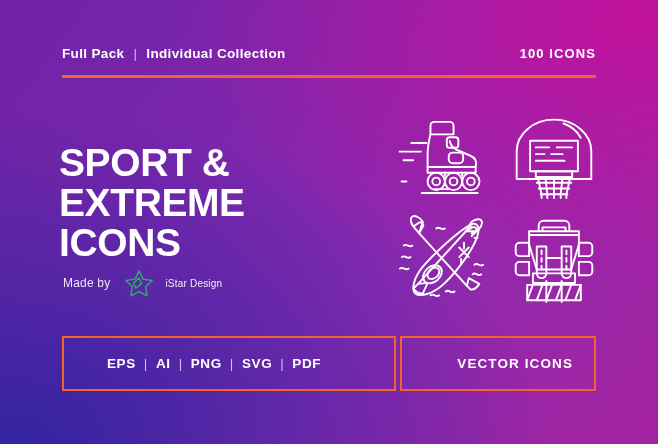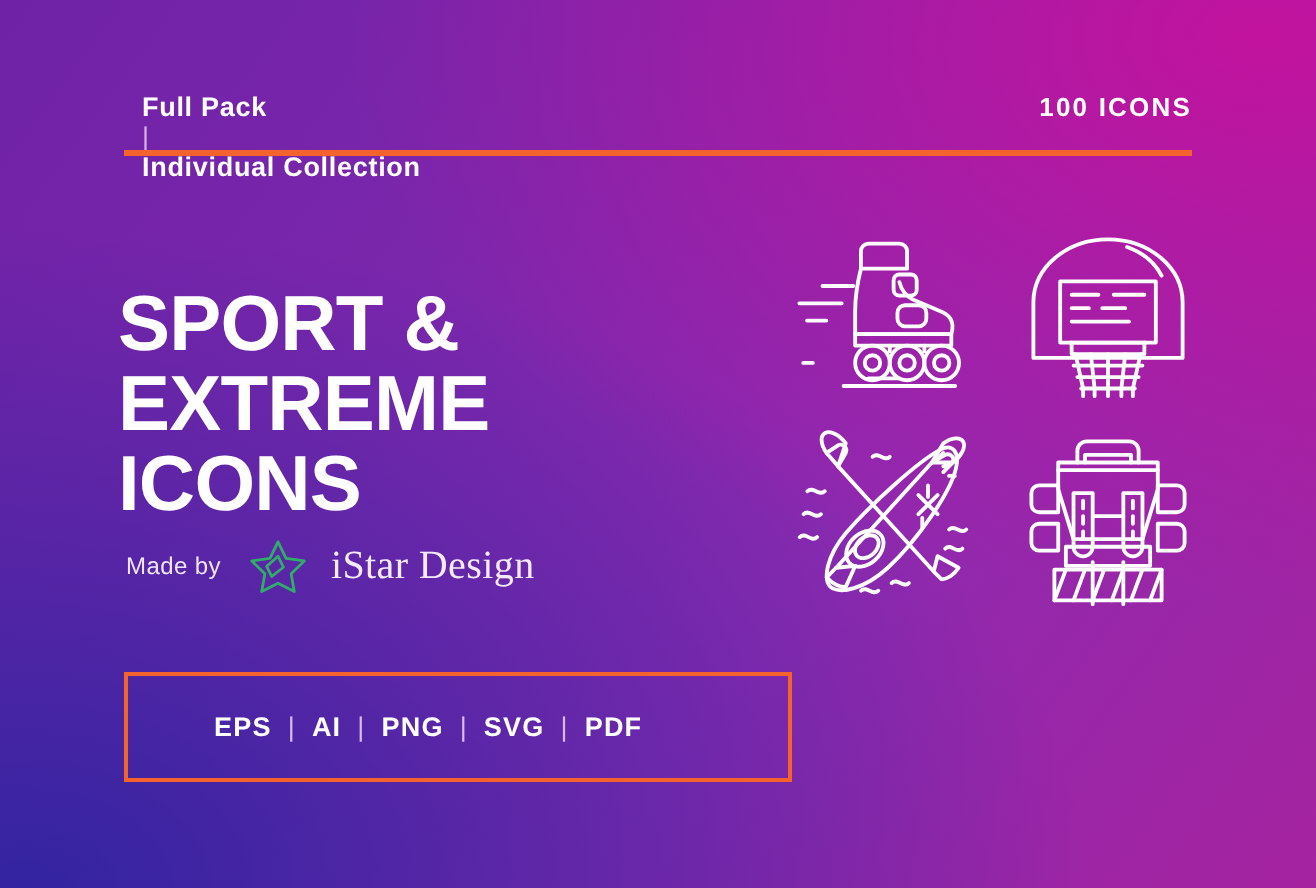--- a/index.html
+++ b/index.html
@@ -35,21 +35,20 @@
     justify-content: space-between;
   }
   .hdr-left, .hdr-right {
     display: flex;
     align-items: baseline;
     color: #ffffff;
     font-size: 13.5px;
     font-weight: bold;
     letter-spacing: 0.35px;
     white-space: nowrap;
-    flex-direction: column;
   }
   .hdr-right {
     letter-spacing: 1.1px;
     font-size: 13px;
   }
   .hdr-sep {
     color: #e8c9f2;
     font-weight: normal;
     margin: 0 9px;
     opacity: .85;
@@ -94,24 +93,23 @@
   }
   .brand-logo {
     width: 30px;
     height: 28px;
     margin: 0 11px 0 14px;
     display: block;
     flex: none;
   }
   .brand-name {
     color: #f4eaf9;
-    font-size: 20px;
+    font-size: 10px;
     letter-spacing: .2px;
     white-space: nowrap;
-    font-family: Liberation Serif, serif;
   }
 
   
   .box {
     position: absolute;
     border: 2px solid #f4622e;
     box-sizing: border-box;
     display: flex;
     align-items: center;
   }
@@ -211,20 +209,23 @@
       <span>AI</span>
       <span class="fmt-sep">|</span>
       <span>PNG</span>
       <span class="fmt-sep">|</span>
       <span>SVG</span>
       <span class="fmt-sep">|</span>
       <span>PDF</span>
     </div>
   </div>
 
+  <div class="box box-vector">
+    <span class="vector-label">VECTOR ICONS</span>
+  </div>
 
   <div class="icon-grid">
 
     <div class="icon-cell">
       <span>
         <svg viewBox="0 0 104 86" width="100" height="83" fill="none" stroke="#ffffff" stroke-width="2" stroke-linecap="round" stroke-linejoin="round">
           <path d="M44 8 h16 a4 4 0 0 1 4 4 v9 h-24 v-9 a4 4 0 0 1 4 -4 z"></path>
           <path d="M40 21 c-2 8 -3 14 -3 22 v12 h50 c2 -7 -1 -10 -6 -12 l-14 -6 c-4 -2 -6 -5 -7 -9"></path>
           <path d="M60 24 h6 a3 3 0 0 1 3 3 v5 a3 3 0 0 1 -3 3 h-6 a3 3 0 0 1 -3 -3 v-5 a3 3 0 0 1 3 -3 z"></path>
           <path d="M63 40 h7 a4 4 0 0 1 4 4 v3 a4 4 0 0 1 -4 4 h-7 a4 4 0 0 1 -4 -4 v-3 a4 4 0 0 1 4 -4 z"></path>

